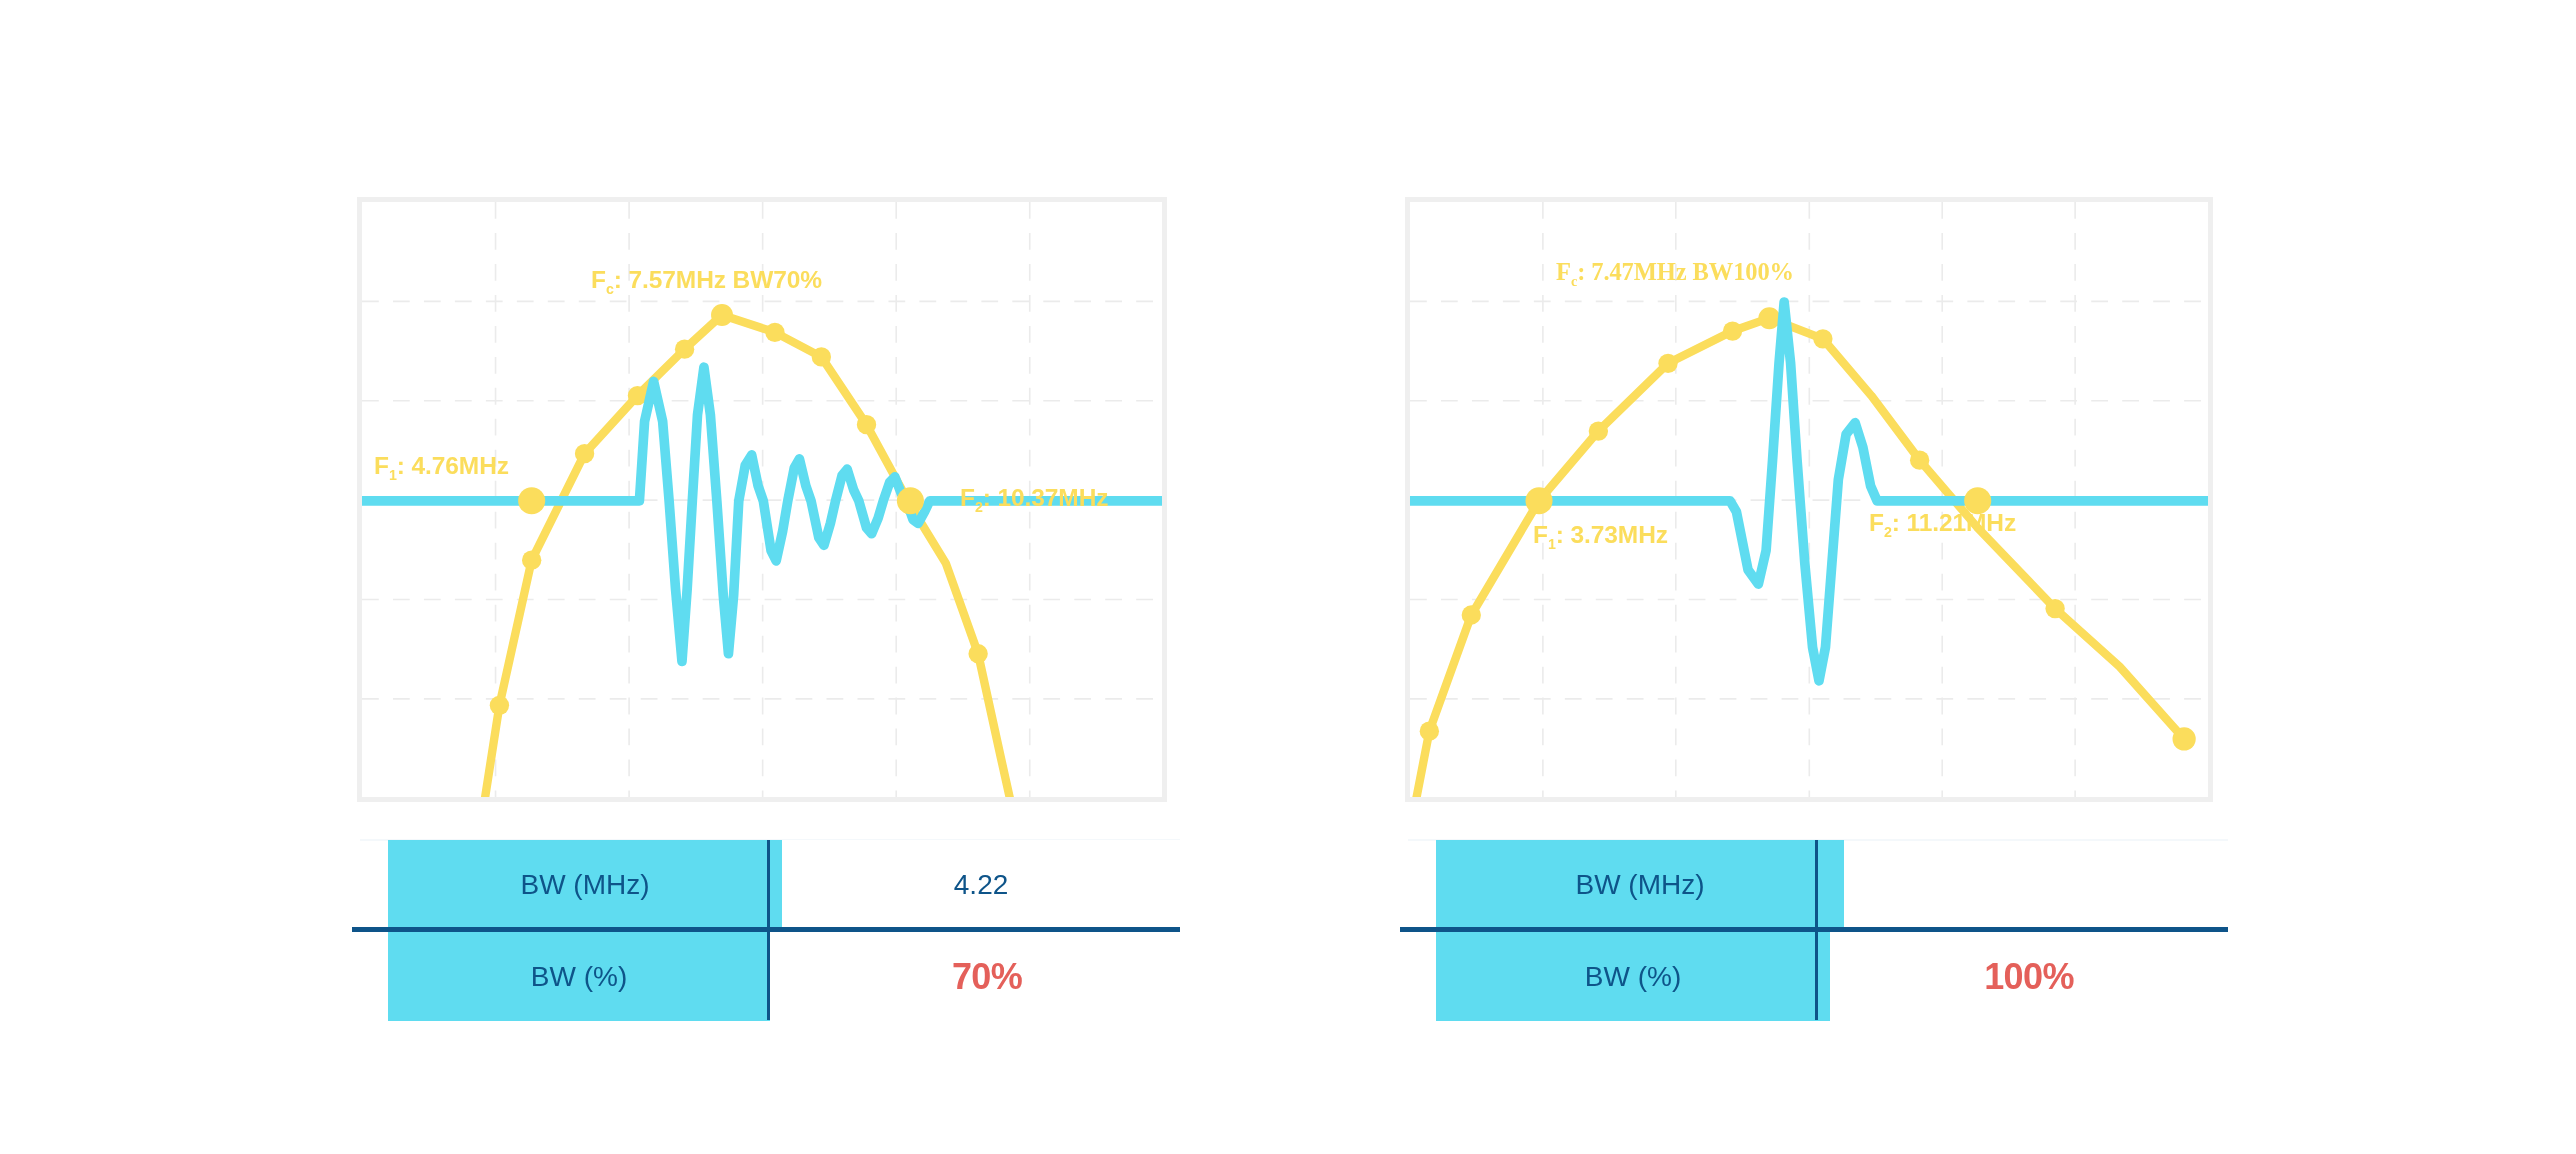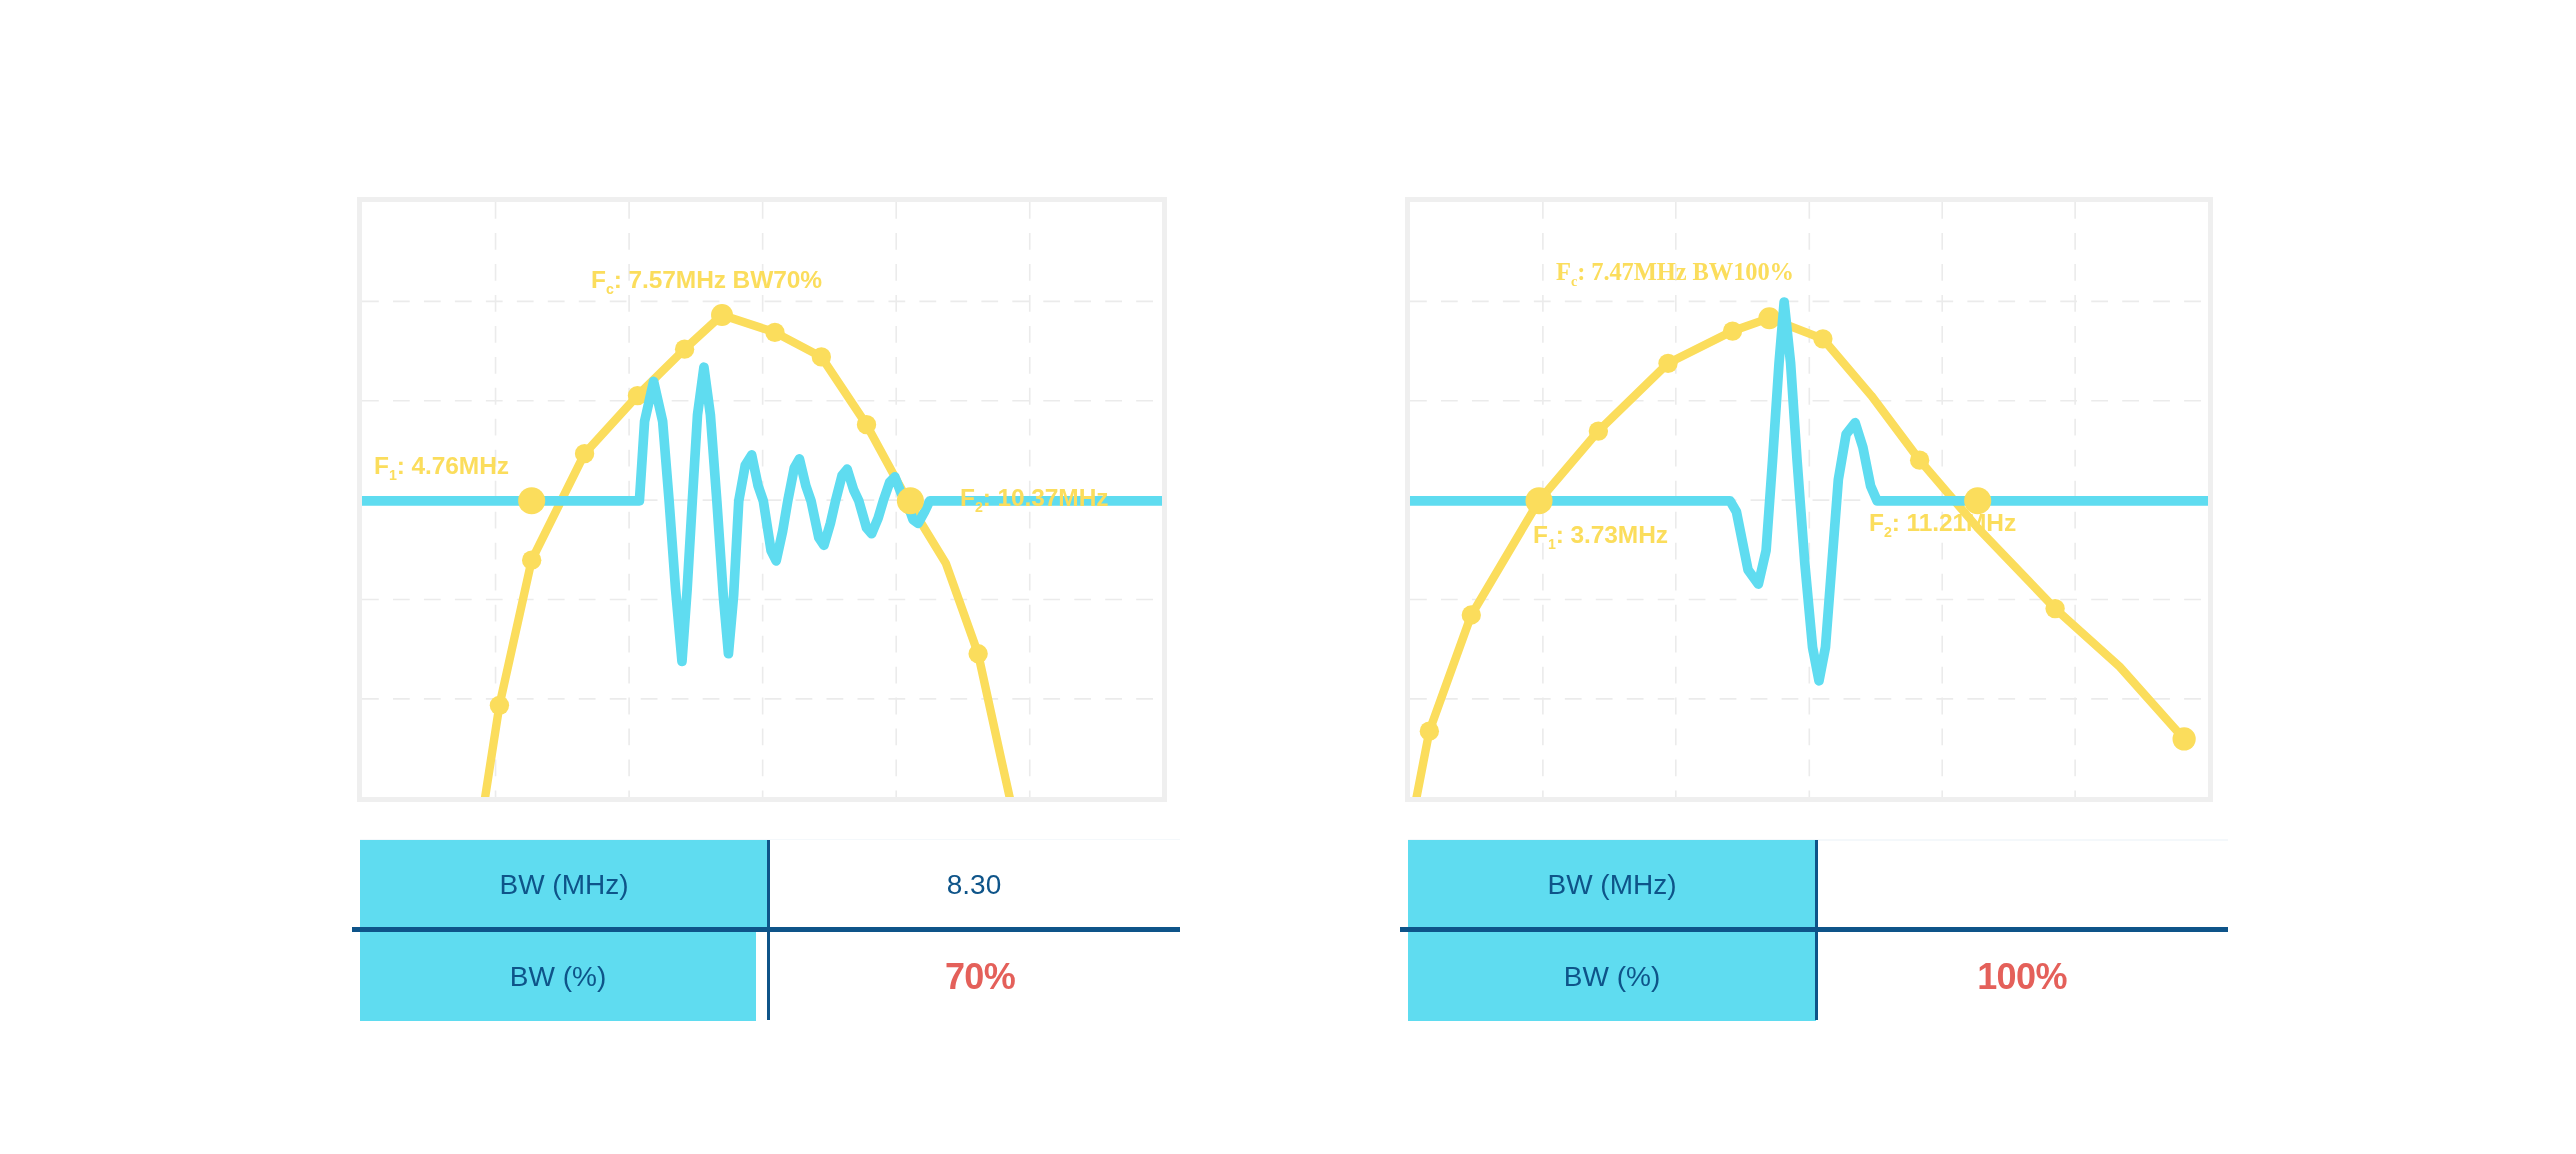--- a/index.html
+++ b/index.html
@@ -17,21 +17,21 @@
   .lbl{position:absolute;color:#FBDD5C;font-family:"Liberation Sans",sans-serif;
        font-weight:bold;font-size:24.5px;letter-spacing:-0.1px;white-space:nowrap;
        line-height:1;}
   .lbl sub{font-size:0.58em;font-weight:bold;vertical-align:baseline;
            position:relative;top:.42em;letter-spacing:0;}
 
   
   .tbl{position:absolute;}
   .tbl-row{position:absolute;left:0;display:flex;align-items:stretch;}
   .tbl-key{background:#5FDCF0;display:flex;align-items:center;justify-content:center;
-           color:#0E5489;font-size:28px;font-weight:normal;box-sizing:border-box;}
+           color:#0E5489;font-size:28px;font-weight:normal;box-sizing:border-box;margin-left:28px;}
   .tbl-val{background:#ffffff;display:flex;align-items:center;justify-content:center;
            color:#0E5489;font-size:28px;box-sizing:border-box;}
   .tbl-val.pct{color:#E4605A;font-weight:bold;font-size:36px;letter-spacing:-0.6px;}
   .tbl-divider{position:absolute;background:#0E5489;height:4.5px;}
   .tbl-vline{position:absolute;background:#0E5489;width:2.6px;}
   .tbl-topline{position:absolute;background:#f4f8fb;height:1.9px;}
 </style>
 </head>
 <body>
 
@@ -98,21 +98,21 @@
 
     <div class="lbl" style="left:960px; top:454px;margin-top:32px;">
       <span>F</span><sub>2</sub><span>: 10.37MHz</span>
     </div>
 
     <div class="tbl" style="left:0; top:0;">
       <div class="tbl-topline" style="left:360px; top:839px; width:820px;"></div>
 
       <div class="tbl-row" style="top:840px; left:360px; width:820px; height:89px;">
         <div class="tbl-key" style="width:408px;">BW (MHz)</div>
-        <div class="tbl-val" style="width:412px;">8.30</div>
+        <div class="tbl-val" style="width:412px;">4.22</div>
       </div>
 
       <div class="tbl-divider" style="left:352px; top:927px; width:828px;"></div>
 
       <div class="tbl-row" style="top:932px; left:360px; width:820px; height:89px;">
         <div class="tbl-key" style="width:408px;">BW (%)</div>
         <div class="tbl-val pct" style="width:412px;margin-left:24px;">70%</div>
       </div>
 
       <div class="tbl-vline" style="left:767px; top:840px; height:180px;"></div>

